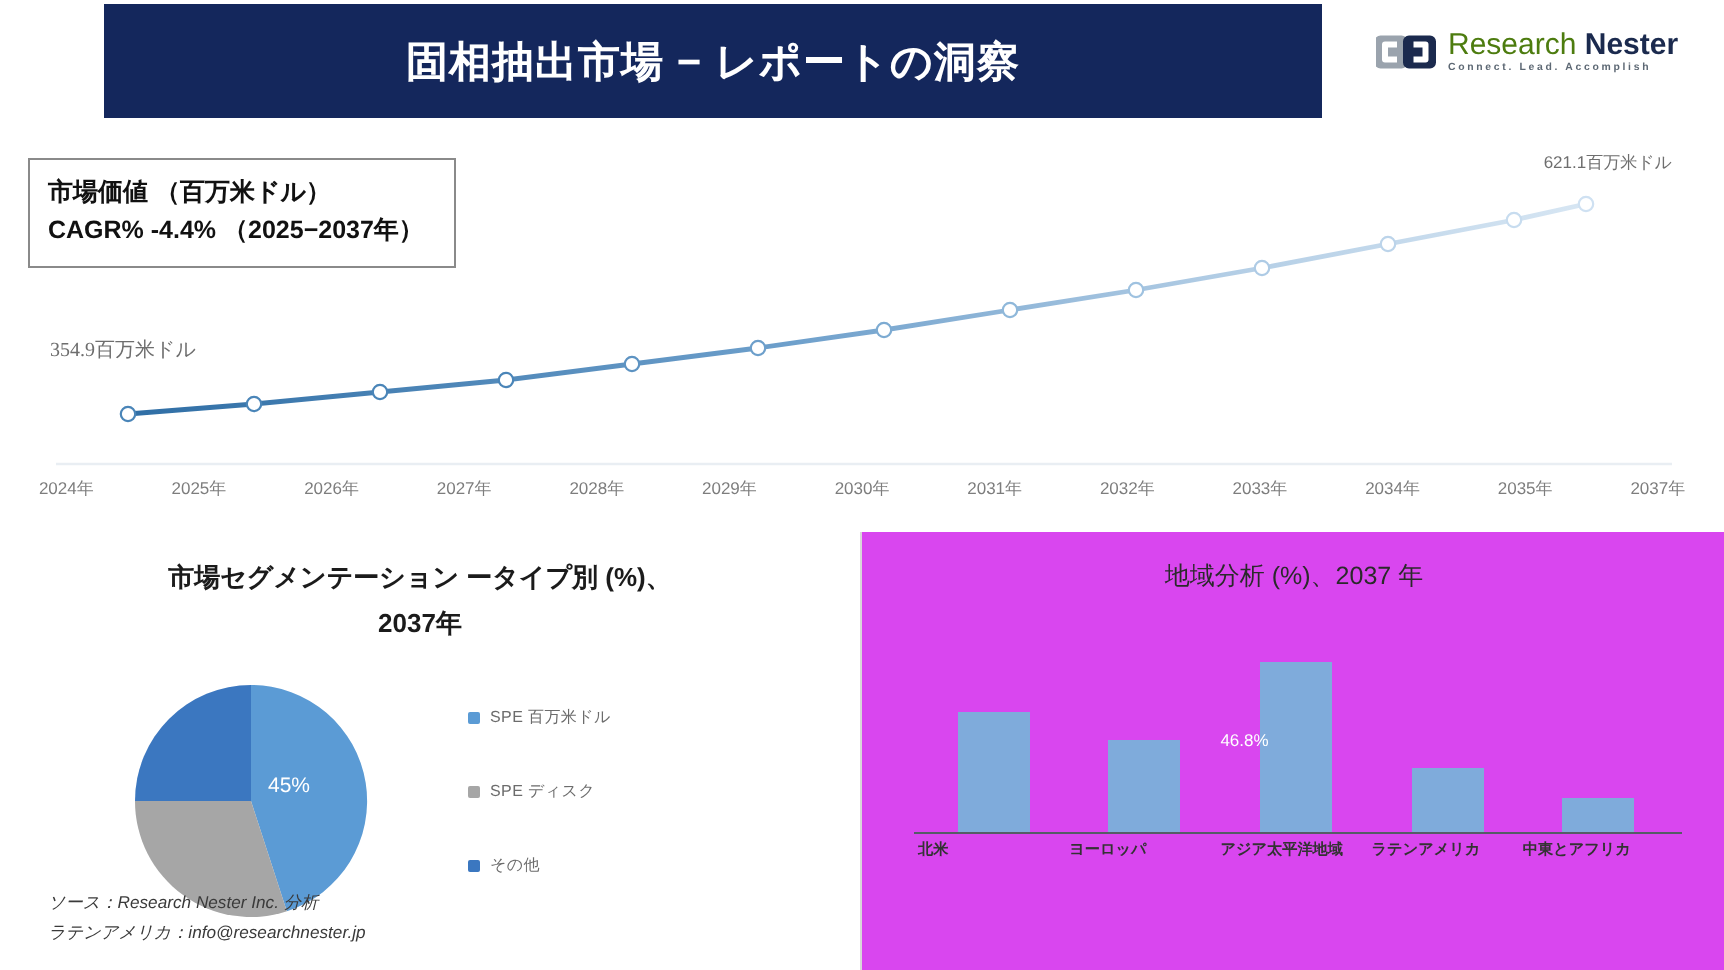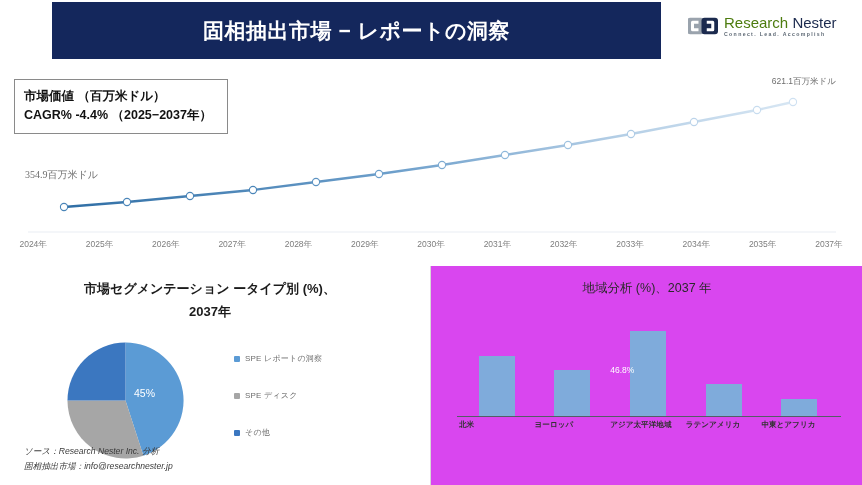--- a/index.html
+++ b/index.html
@@ -50,21 +50,21 @@
     flex: none;
   }
   .logo-text { line-height: 1; }
   .logo-name {
     font-size: 15px;
     font-weight: bold;
     color: #23324a;
     white-space: nowrap;
   }
   .logo-name .nm-1 { color: #4d7c0f; font-weight: normal; }
-  .logo-name .nm-2 { color: #1b2a4e; font-weight: normal; }
+  .logo-name .nm-2 { color: #1b2a4e; font-weight: bold; }
   .logo-tag {
     font-size: 5.2px;
     letter-spacing: 1.35px;
     color: #5d6874;
     margin-top: 2px;
     font-weight: bold;
     white-space: nowrap;
   }
 
   
@@ -343,35 +343,35 @@
 
       <path d="M62.5,62.5 L80.42,117.68 A58,58 0 0,1 4.5,62.5 Z" fill="#a6a6a6"></path>
 
       <path d="M62.5,62.5 L4.5,62.5 A58,58 0 0,1 62.5,4.5 Z" fill="#3b77c0"></path>
     </svg>
     <div class="pie-pct">45%</div>
 
     <div class="pie-legend">
       <div class="legend-item">
         <span class="legend-swatch" style="background:#5b9bd5"></span>
-        <span class="legend-label">SPE レポートの洞察</span>
+        <span class="legend-label">SPE 百万米ドル</span>
       </div>
       <div class="legend-item">
         <span class="legend-swatch" style="background:#a6a6a6"></span>
         <span class="legend-label">SPE ディスク</span>
       </div>
       <div class="legend-item">
         <span class="legend-swatch" style="background:#3b77c0"></span>
         <span class="legend-label">その他</span>
       </div>
     </div>
 
     <div class="source-note">
       <div>ソース：Research Nester Inc. 分析</div>
-      <div>固相抽出市場：info@researchnester.jp</div>
+      <div>ラテンアメリカ：info@researchnester.jp</div>
     </div>
   </div>
 
   <div class="region-panel">
     <div class="region-title">地域分析 (%)、2037 年</div>
 
     <div class="bars-area">
       <div class="bar-slot">
         <div class="bar" style="height:65%"></div>
       </div>

